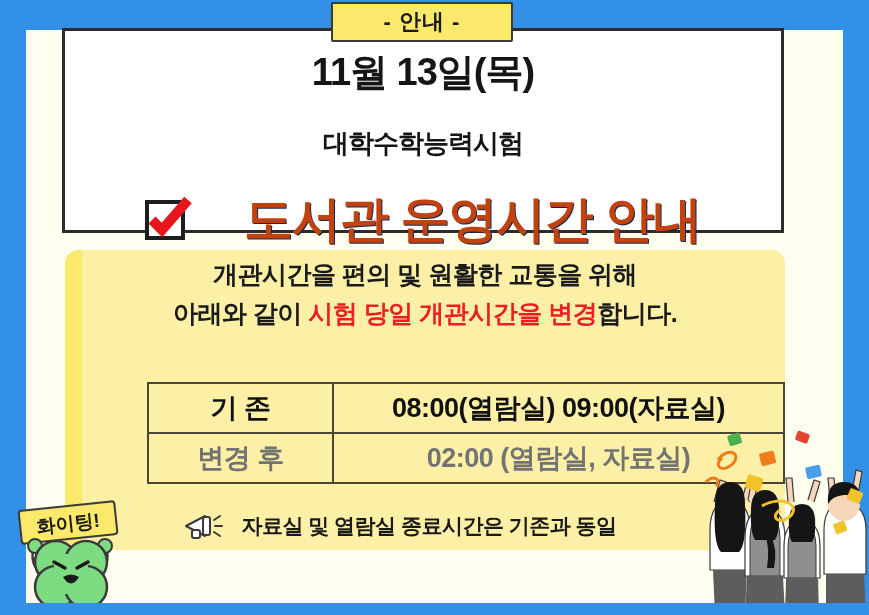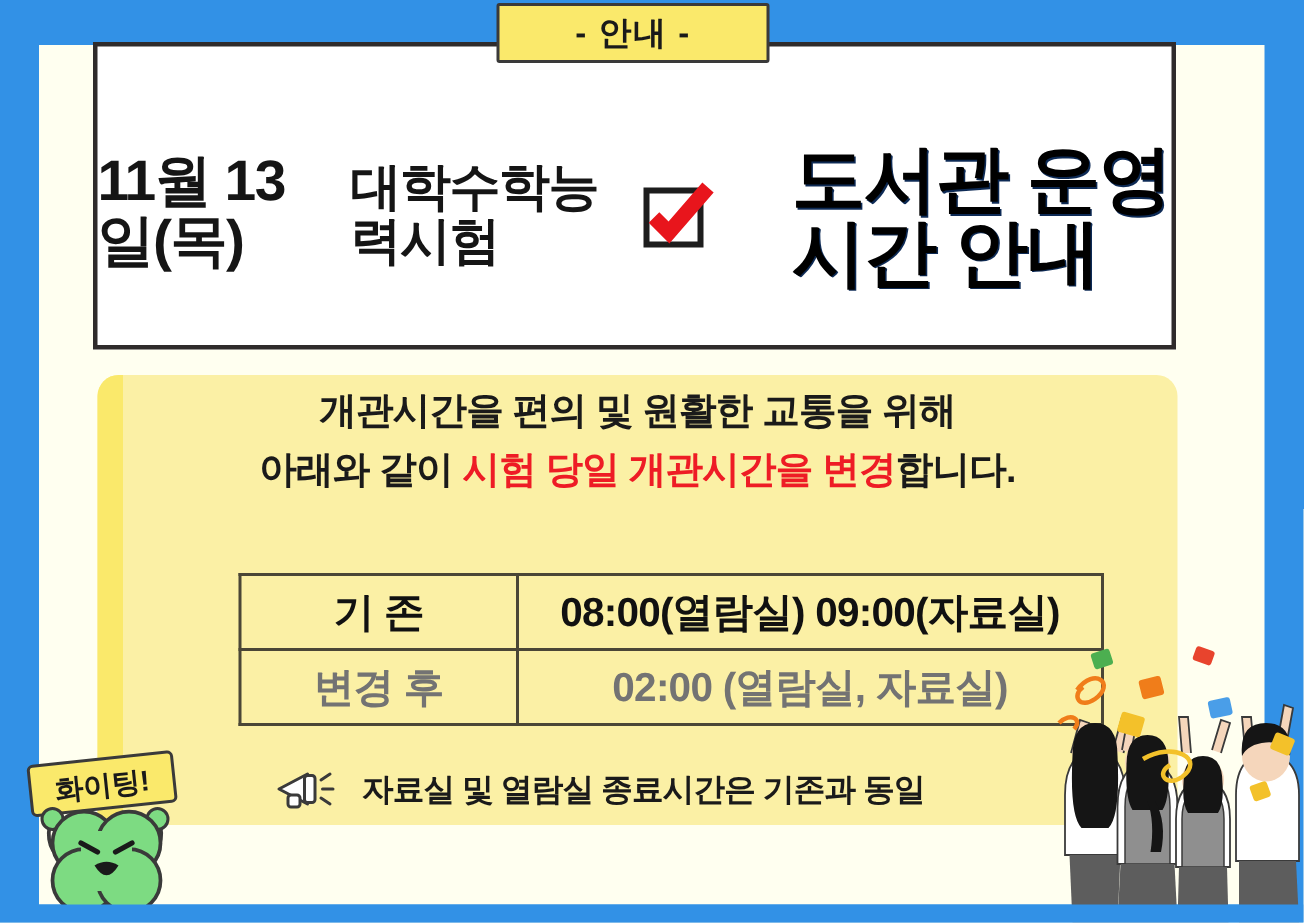--- a/index.html
+++ b/index.html
@@ -27,42 +27,42 @@
   }
   .tab-shadow{
     position:absolute;left:339px;top:36px;width:172px;height:10px;
     background:#e8e8e8;z-index:4;
   }
   
   .header-box{
     position:absolute;left:62px;top:28px;width:722px;height:205px;
     background:#ffffff;border:3px solid #2f2b2b;
     box-sizing:border-box;z-index:5;
-    display:flex;flex-direction:row;align-items:center;
+    display:flex;flex-direction:column;align-items:center;
     justify-content:flex-start;padding-top:18px;gap:28px;
   }
   .hdr-line1{
     font-size:38px;font-weight:bold;color:#151515;
     letter-spacing:-1px;line-height:1.05;margin-top:4px;
   }
   .hdr-line2{
-    font-size:34px;font-weight:bold;color:#151515;
+    font-size:26px;font-weight:bold;color:#151515;
     letter-spacing:-1px;line-height:1.05;margin-top:9px;
   }
   .hdr-title-row{
     display:flex;align-items:center;gap:16px;margin-top:10px;
   }
   .checkbox{
     position:relative;width:40px;height:40px;
     border:4px solid #1d1d1d;box-sizing:border-box;background:#fff;
     flex:0 0 auto;
   }
   .checkbox svg{position:absolute;left:-6px;top:-11px;}
   .hdr-title{
-    font-size:49px;font-weight:bold;color:#000000;
+    font-size:49px;font-weight:bold;color:#c2410c;
     letter-spacing:-1px;line-height:1;
     text-shadow:1px 1px 0 #0d2a55;
     margin-left:43px;
   }
   
   .yellow-panel{
     position:absolute;left:65px;top:250px;width:720px;height:300px;
     background:#fbf0a5;border-radius:14px 14px 0 0;z-index:2;
   }
   .yellow-panel:before{
@@ -74,24 +74,23 @@
     position:absolute;left:65px;top:258px;width:720px;
     text-align:center;z-index:3;
   }
   .body-text p{
     margin:0 0 6px 0;font-size:25px;font-weight:bold;color:#1a1a1a;
     letter-spacing:-0.5px;line-height:1.32;
   }
   .hl{color:#ee1c25;}
   
   .tbl{
-    position:absolute;left:147px;top:382px;width:577px;
+    position:absolute;left:147px;top:382px;width:638px;
     border-collapse:collapse;z-index:3;
     background:#fbf0a5;
-    margin-left:12px;
   }
   .tbl td{
     border:2px solid #4a4636;height:48px;padding:0 4px;
     text-align:center;vertical-align:middle;
     font-size:27px;font-weight:bold;letter-spacing:-0.5px;
   }
   .tbl td.lbl{width:175px;}
   .c-black{color:#111111;}
   .c-red{color:#737373;}
   

